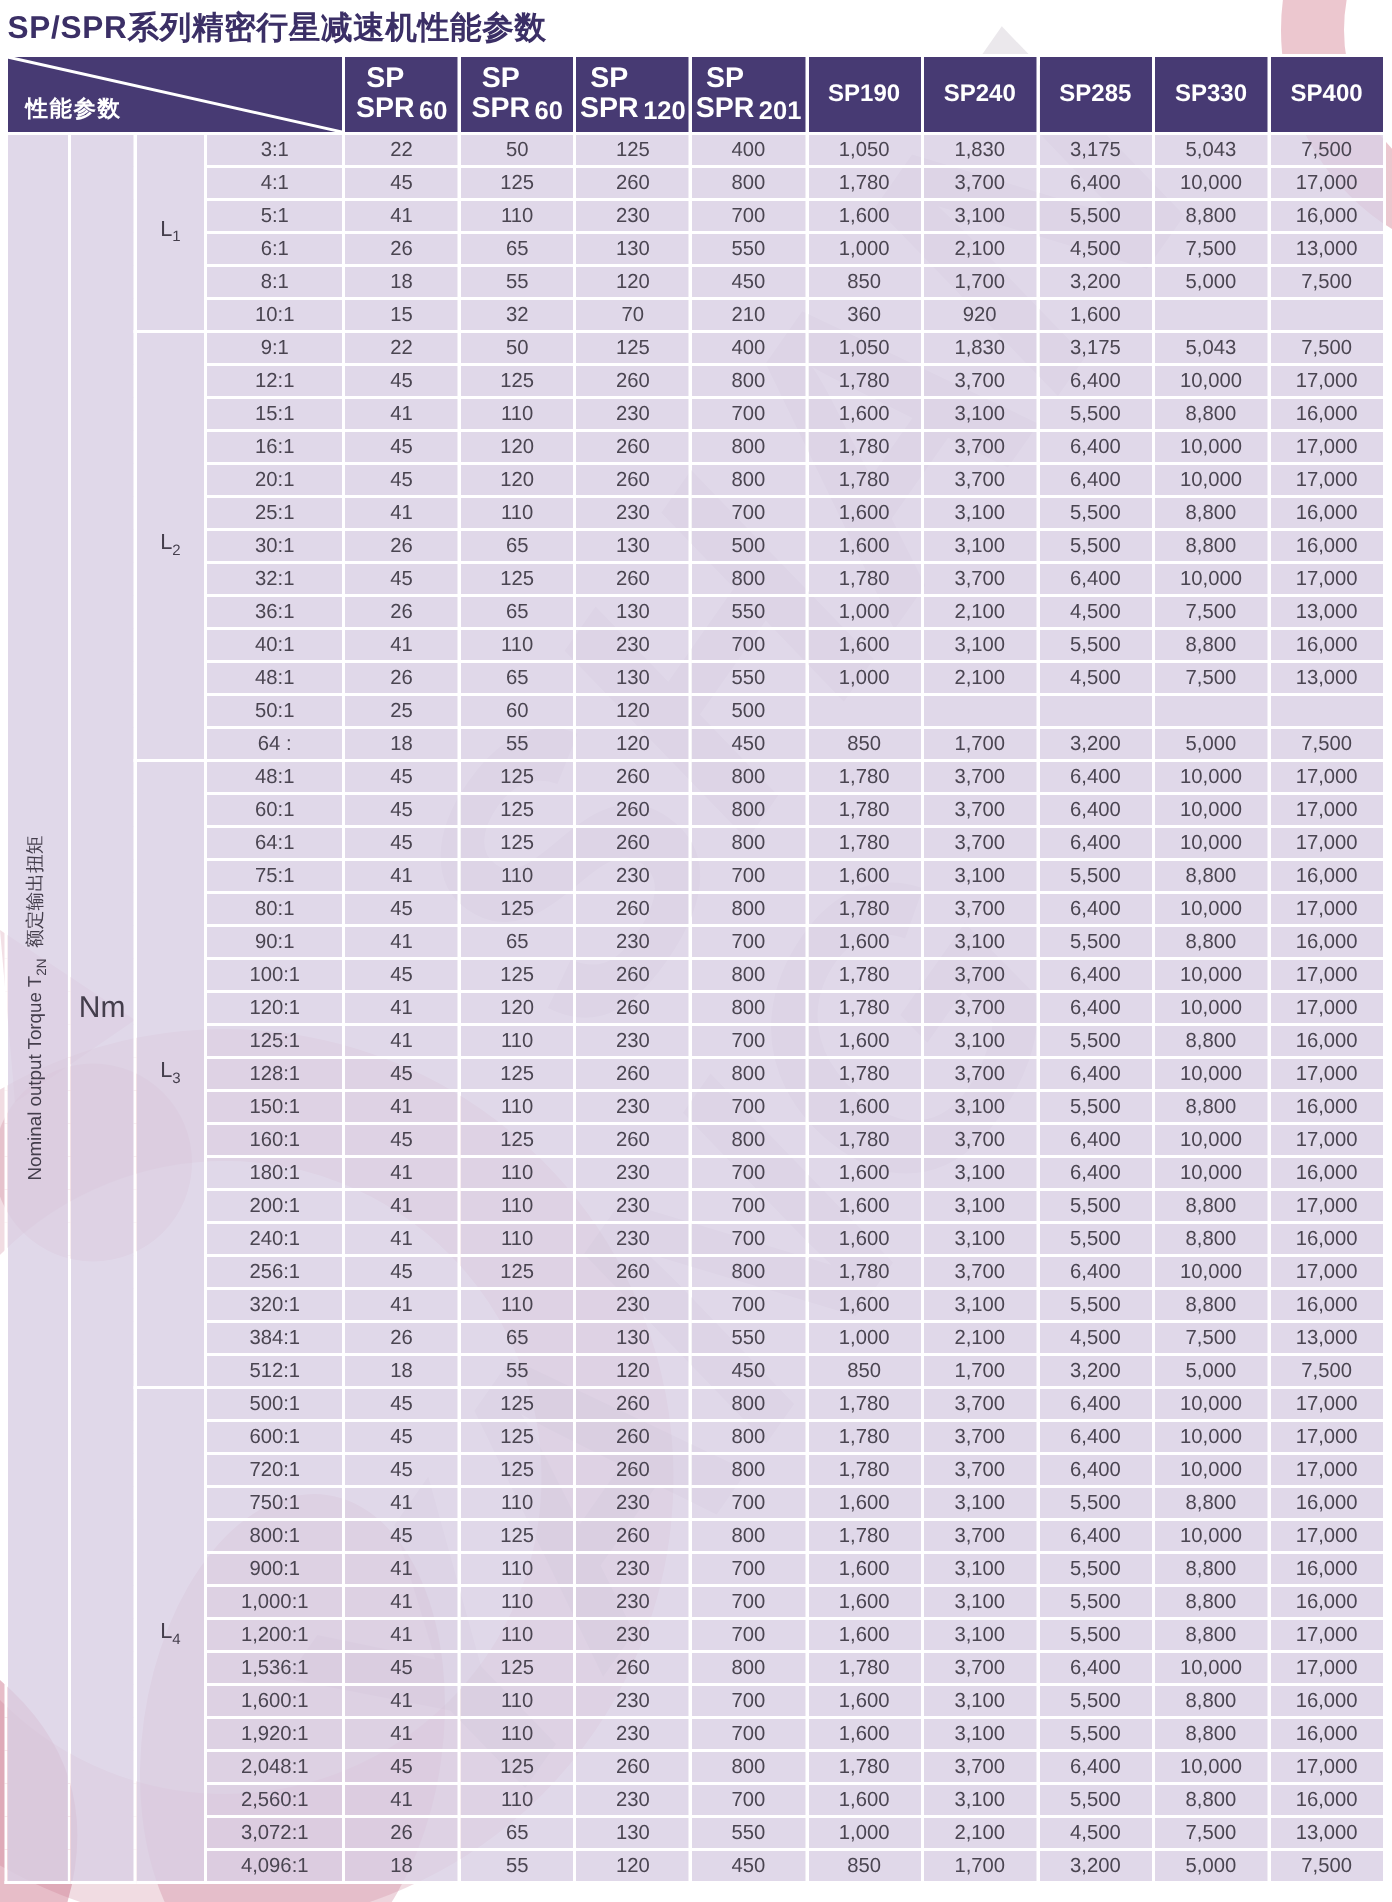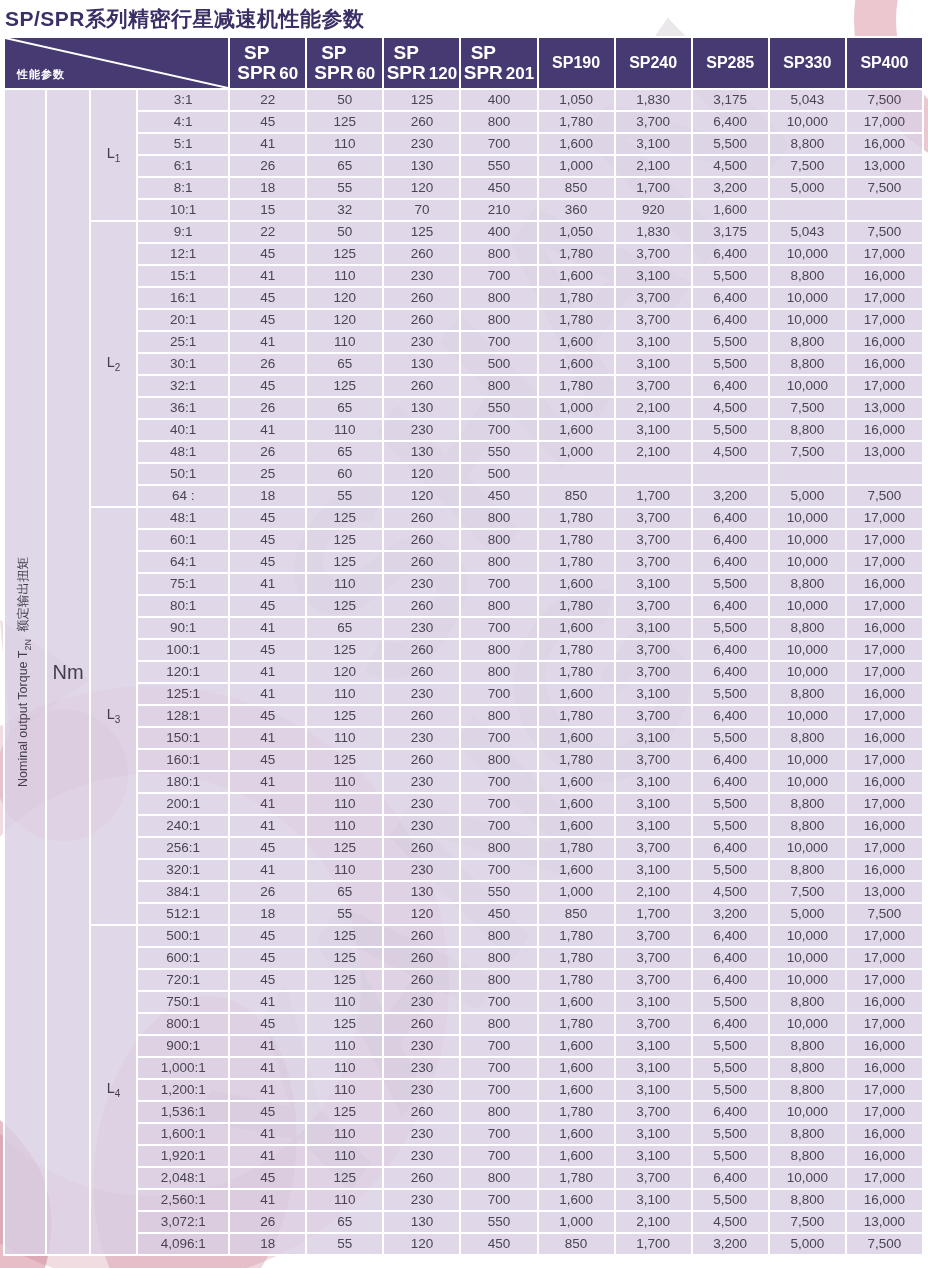--- a/index.html
+++ b/index.html
@@ -34,21 +34,21 @@
   thead th{
     background:#473a73;
     color:#ffffff;
     height:50px;
     font-weight:bold;
     font-size:16px;
   }
   th.corner{position:relative;}
   th.corner .diag{position:absolute;inset:0;width:100%;height:100%;}
   th.corner .c-tr{position:absolute;top:22px;right:12px;font-size:15px;letter-spacing:1px;margin-top:36px;}
-  th.corner .c-bl{position:absolute;bottom:6px;left:12px;font-size:11px;letter-spacing:1px;}
+  th.corner .c-bl{position:absolute;bottom:6px;left:12px;font-size:15px;letter-spacing:1px;}
   .sphead{display:inline-flex;align-items:flex-end;justify-content:center;gap:3px;}
   .sphead .stack{display:flex;flex-direction:column;line-height:1.06;font-size:19px;text-align:center;}
   .sphead .size{font-size:17px;line-height:1.1;padding-bottom:0px;}
   tbody tr{height:22px;}
   tbody td{
     background:rgba(217,208,228,0.82);
     color:#4a4551;
     font-size:13.5px;
     line-height:1;
   }

